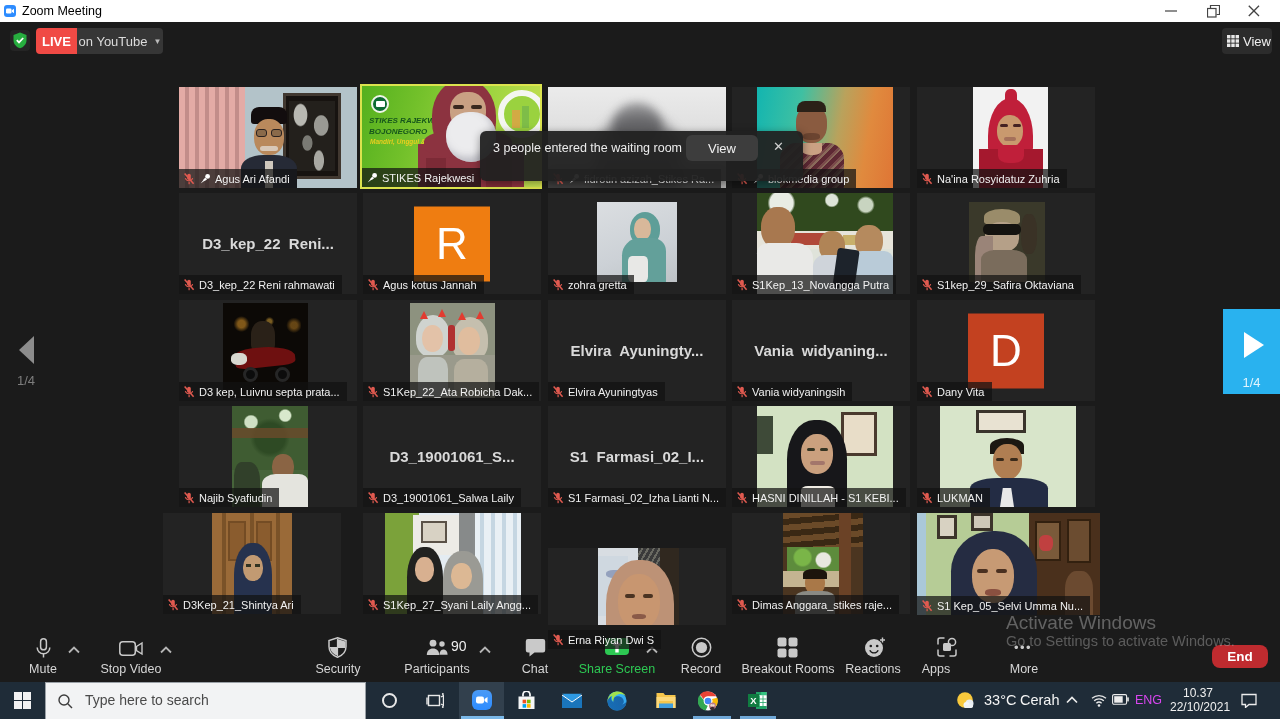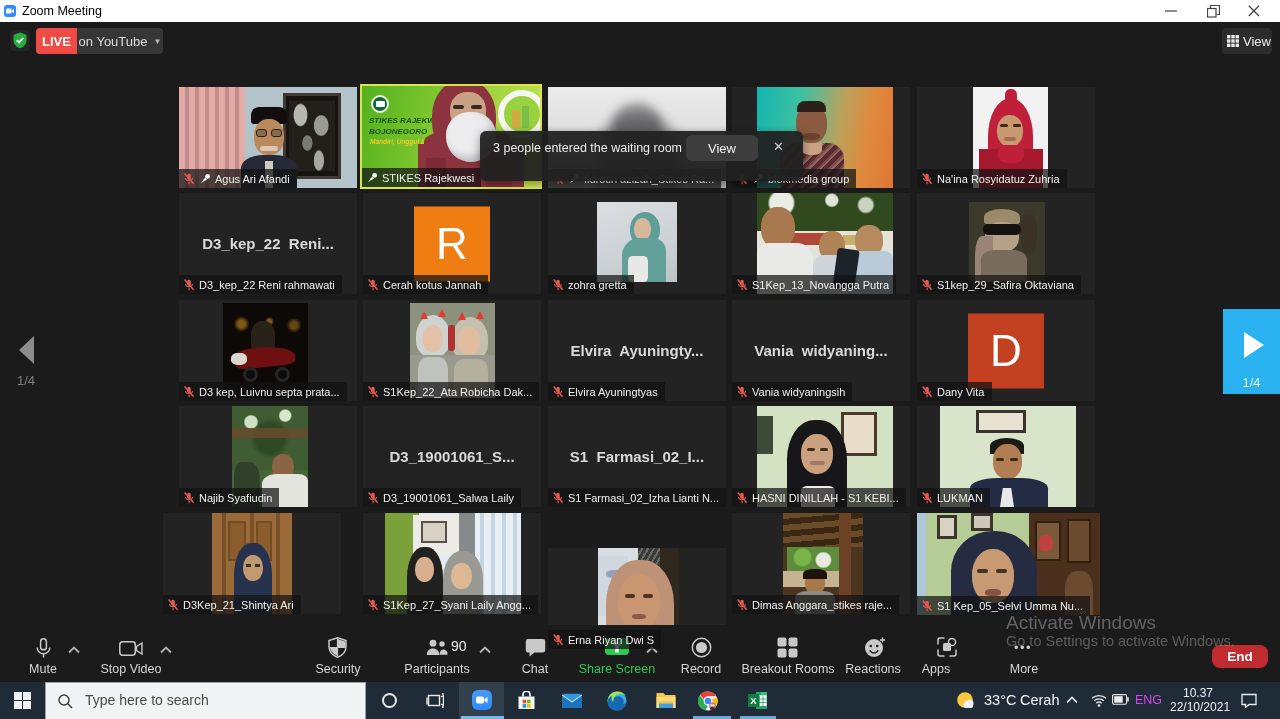--- a/index.html
+++ b/index.html
@@ -210,21 +210,21 @@
       <div class="av" style="background:#ef7d11;">R</div>
       <div class="lb">
         <svg class="mi" width="12" height="12" viewBox="0 0 12 12">
           <g fill="#e05a50">
             <rect x="4.2" y="0.8" width="3.6" height="6.2" rx="1.8"></rect>
             <path d="M2.3 5.2a3.9 3.9 0 0 0 7.4 0" stroke="#e05a50" stroke-width="1.1" fill="none"></path>
             <rect x="5.5" y="9" width="1.2" height="2.2"></rect>
           </g>
           <line x1="1.6" y1="0.6" x2="10.6" y2="10.8" stroke="#e05a50" stroke-width="1.5"></line>
         </svg>
-        <span>Cerah kotus Jannah</span>
+        <span>Agus kotus Jannah</span>
       </div>
     </div>
 <div class="t" style="left:548px;top:193px;">
       <div style="position:absolute;left:49px;top:9px;width:80px;height:80px;background:linear-gradient(160deg,#dbdee1 0%,#ccd1d6 60%,#bec3c7 100%);">
         <div style="position:absolute;left:33px;top:10px;width:30px;height:34px;border-radius:50% 50% 45% 45%;background:#5e9e98;"></div>
         <div style="position:absolute;left:37px;top:16px;width:17px;height:22px;border-radius:48%;background:#d8b89a;"></div>
         <div style="position:absolute;left:25px;top:36px;width:44px;height:44px;background:#63a09a;border-radius:40% 30% 0 0;"></div>
         <div style="position:absolute;left:31px;top:54px;width:20px;height:26px;background:#e8e8e6;border-radius:20%;"></div>
       </div>
       <div class="lb">

